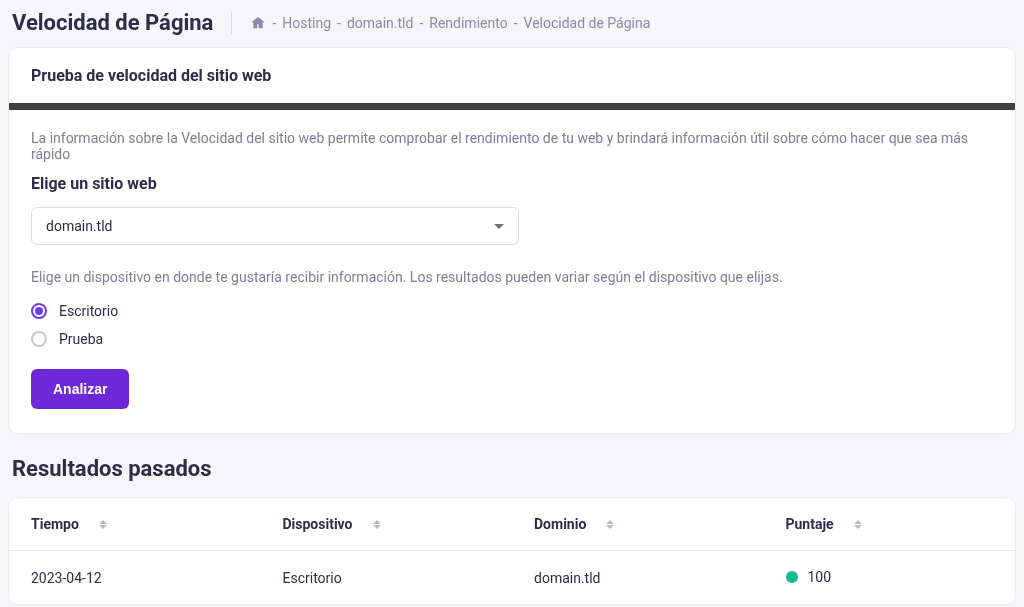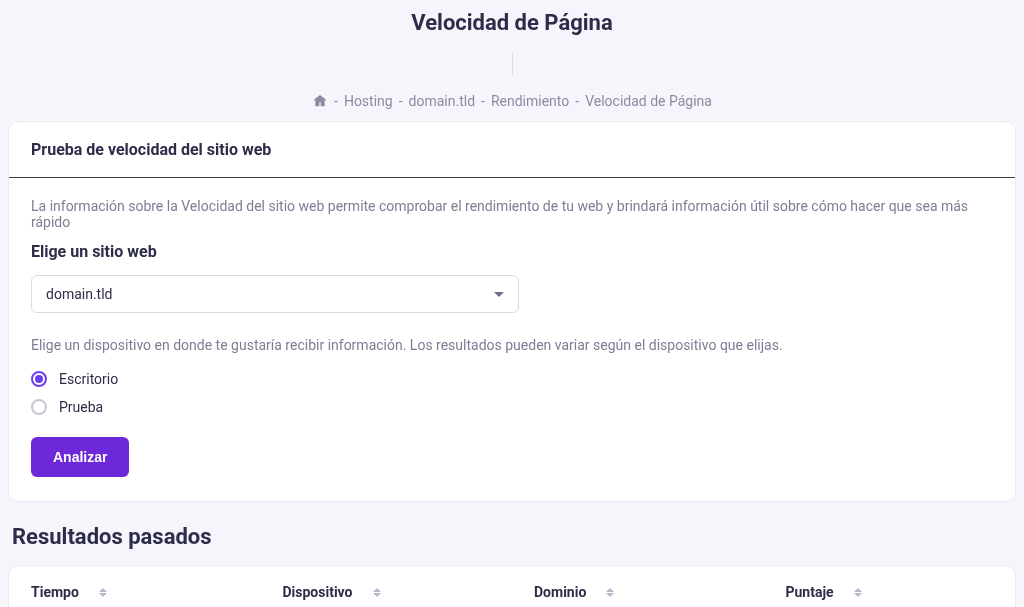--- a/index.html
+++ b/index.html
@@ -9,21 +9,20 @@
       color: #1f1f3a;
       padding: 10px 8px 20px 8px;
       font-size: 14px;
       width: 1024px;
     }
     .header-row {
       display: flex;
       align-items: center;
       gap: 18px;
       padding: 0 4px 12px 4px;
-      flex-direction: column;
     }
     .page-title {
       font-size: 22px;
       font-weight: 700;
       color: #2d2d49;
     }
     .divider-v {
       width: 1px;
       height: 22px;
       background: #dcdbe8;
@@ -39,21 +38,21 @@
     .home-icon { display: inline-flex; }
     .home-icon svg { width: 16px; height: 16px; fill: #8b8ba3; }
     .card {
       background: #ffffff;
       border-radius: 10px;
       border: 1px solid #ecebf3;
       margin-bottom: 22px;
     }
     .card-head {
       padding: 18px 22px;
-      border-bottom: 1px solid #404040;
+      border-bottom: 7px solid #404040;
     }
     .card-head-title {
       font-size: 16px;
       font-weight: 700;
       color: #2d2d49;
     }
     .card-body {
       padding: 20px 22px 24px 22px;
     }
     .desc {

